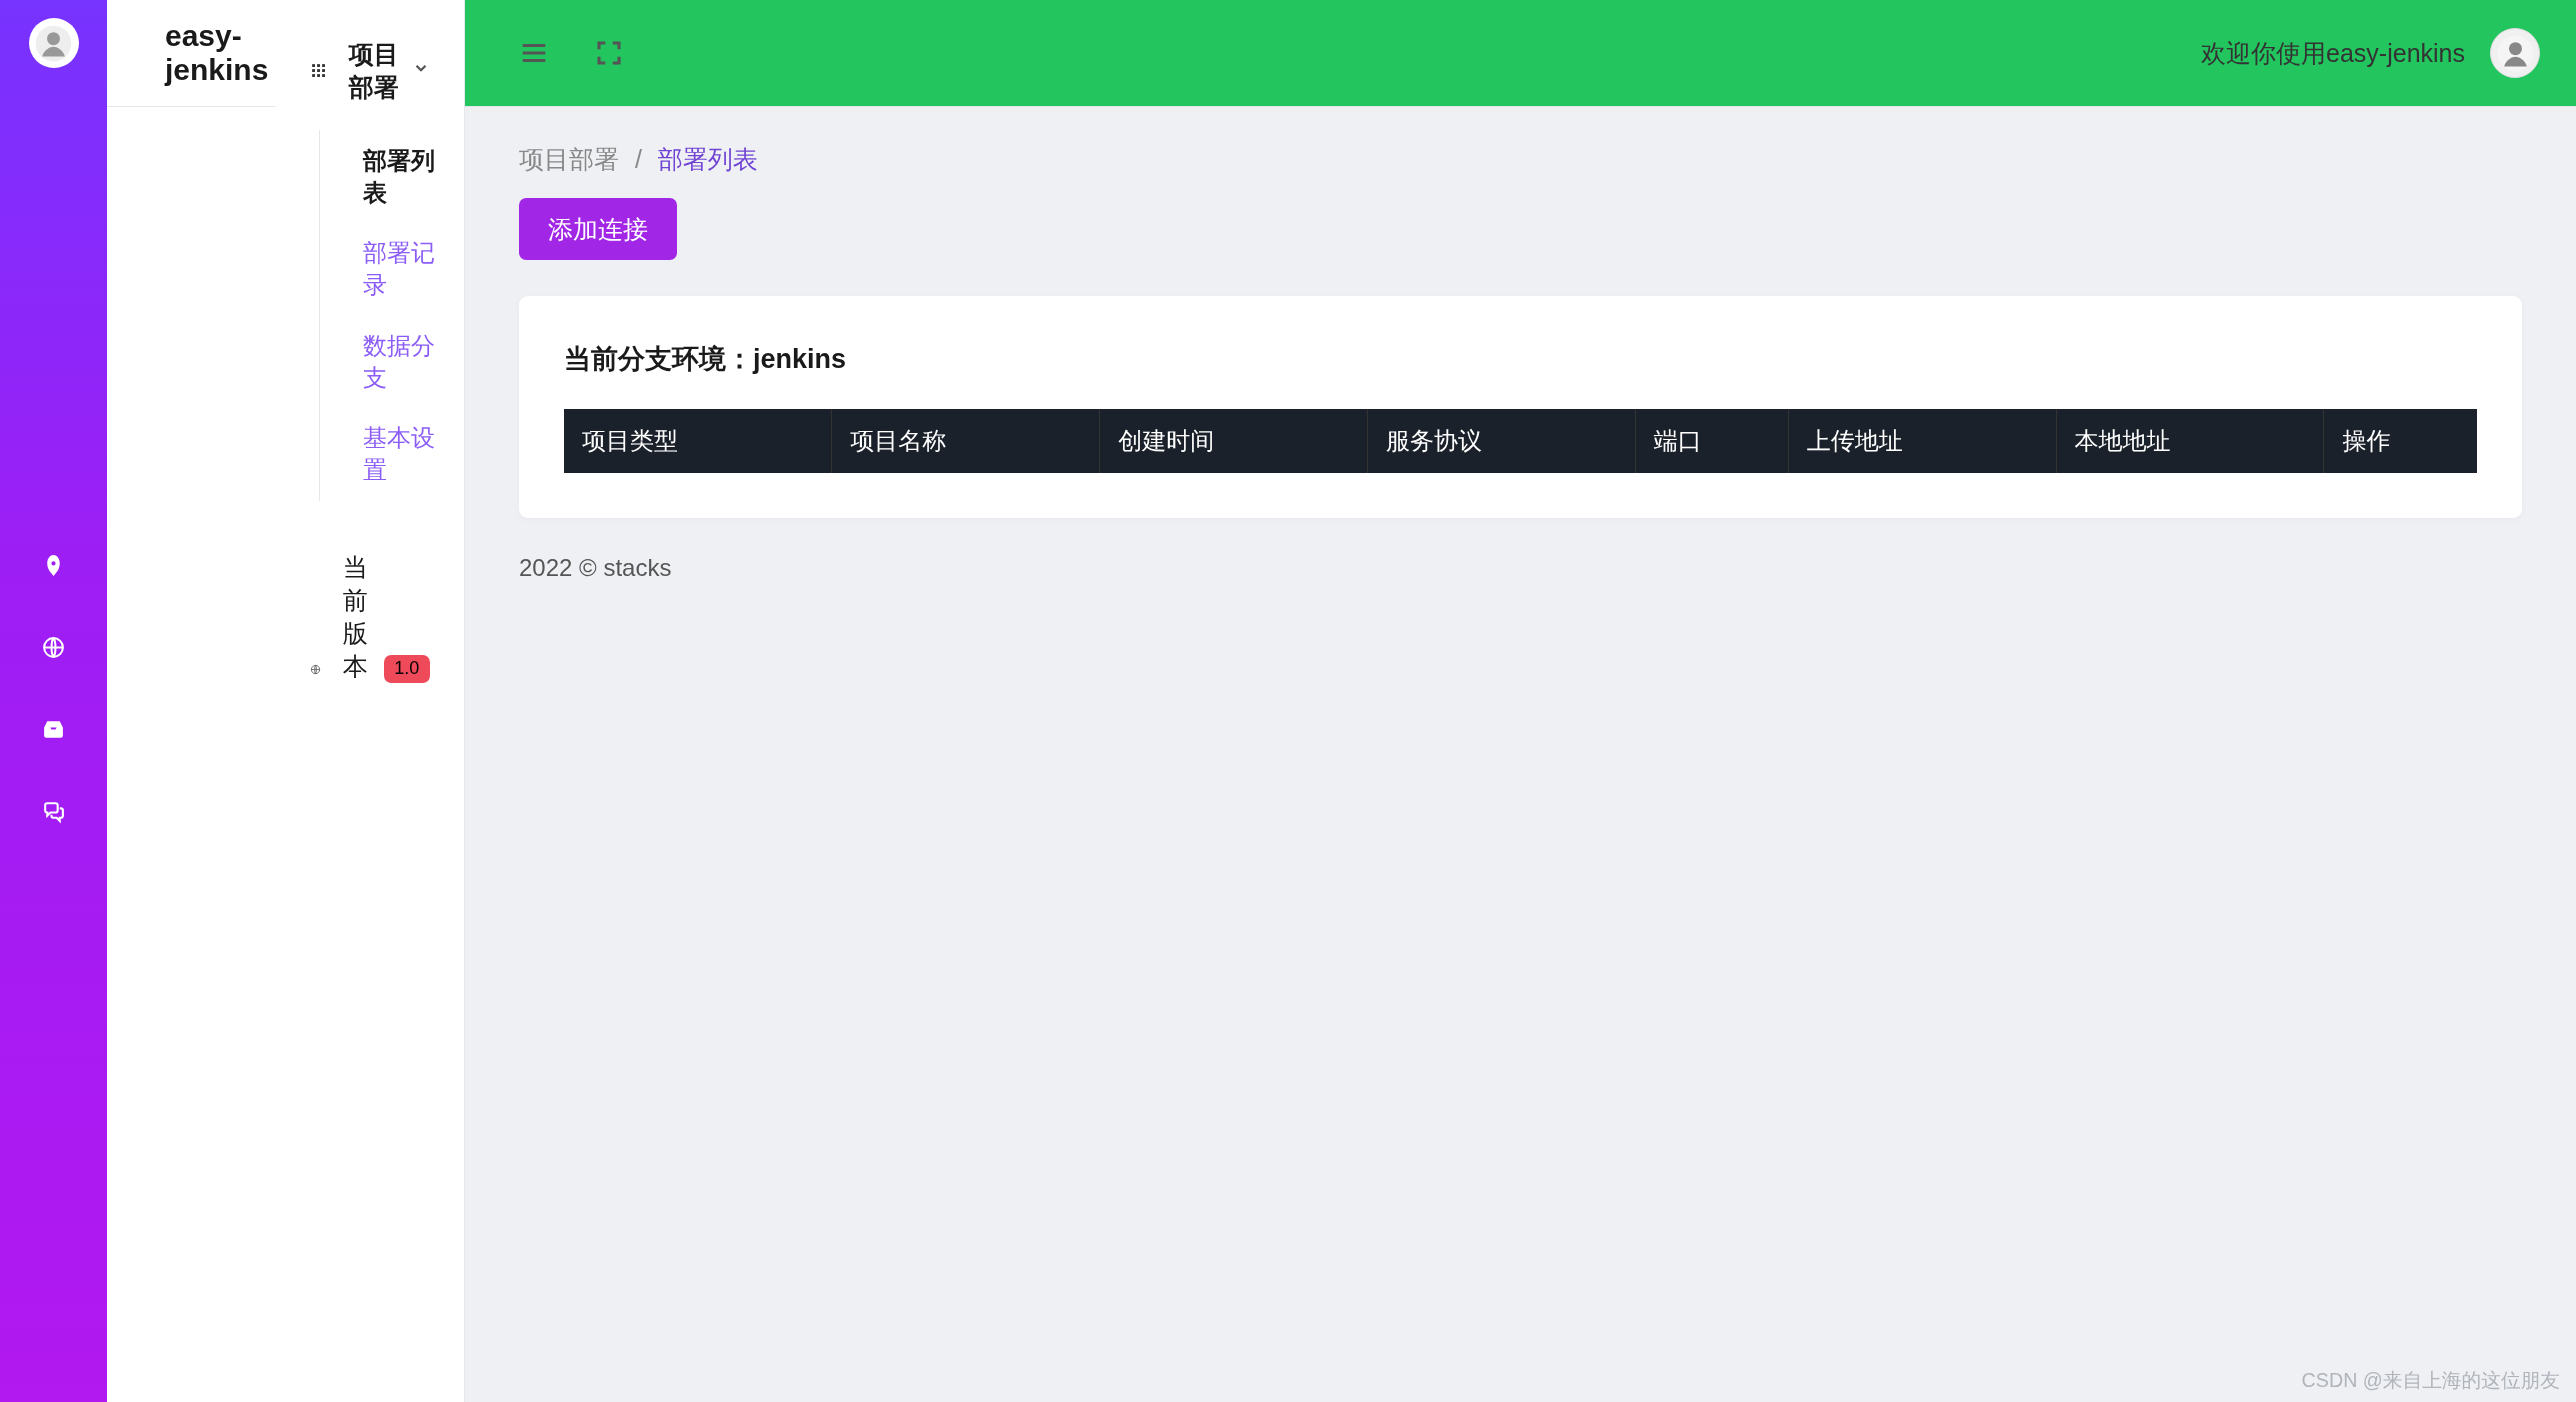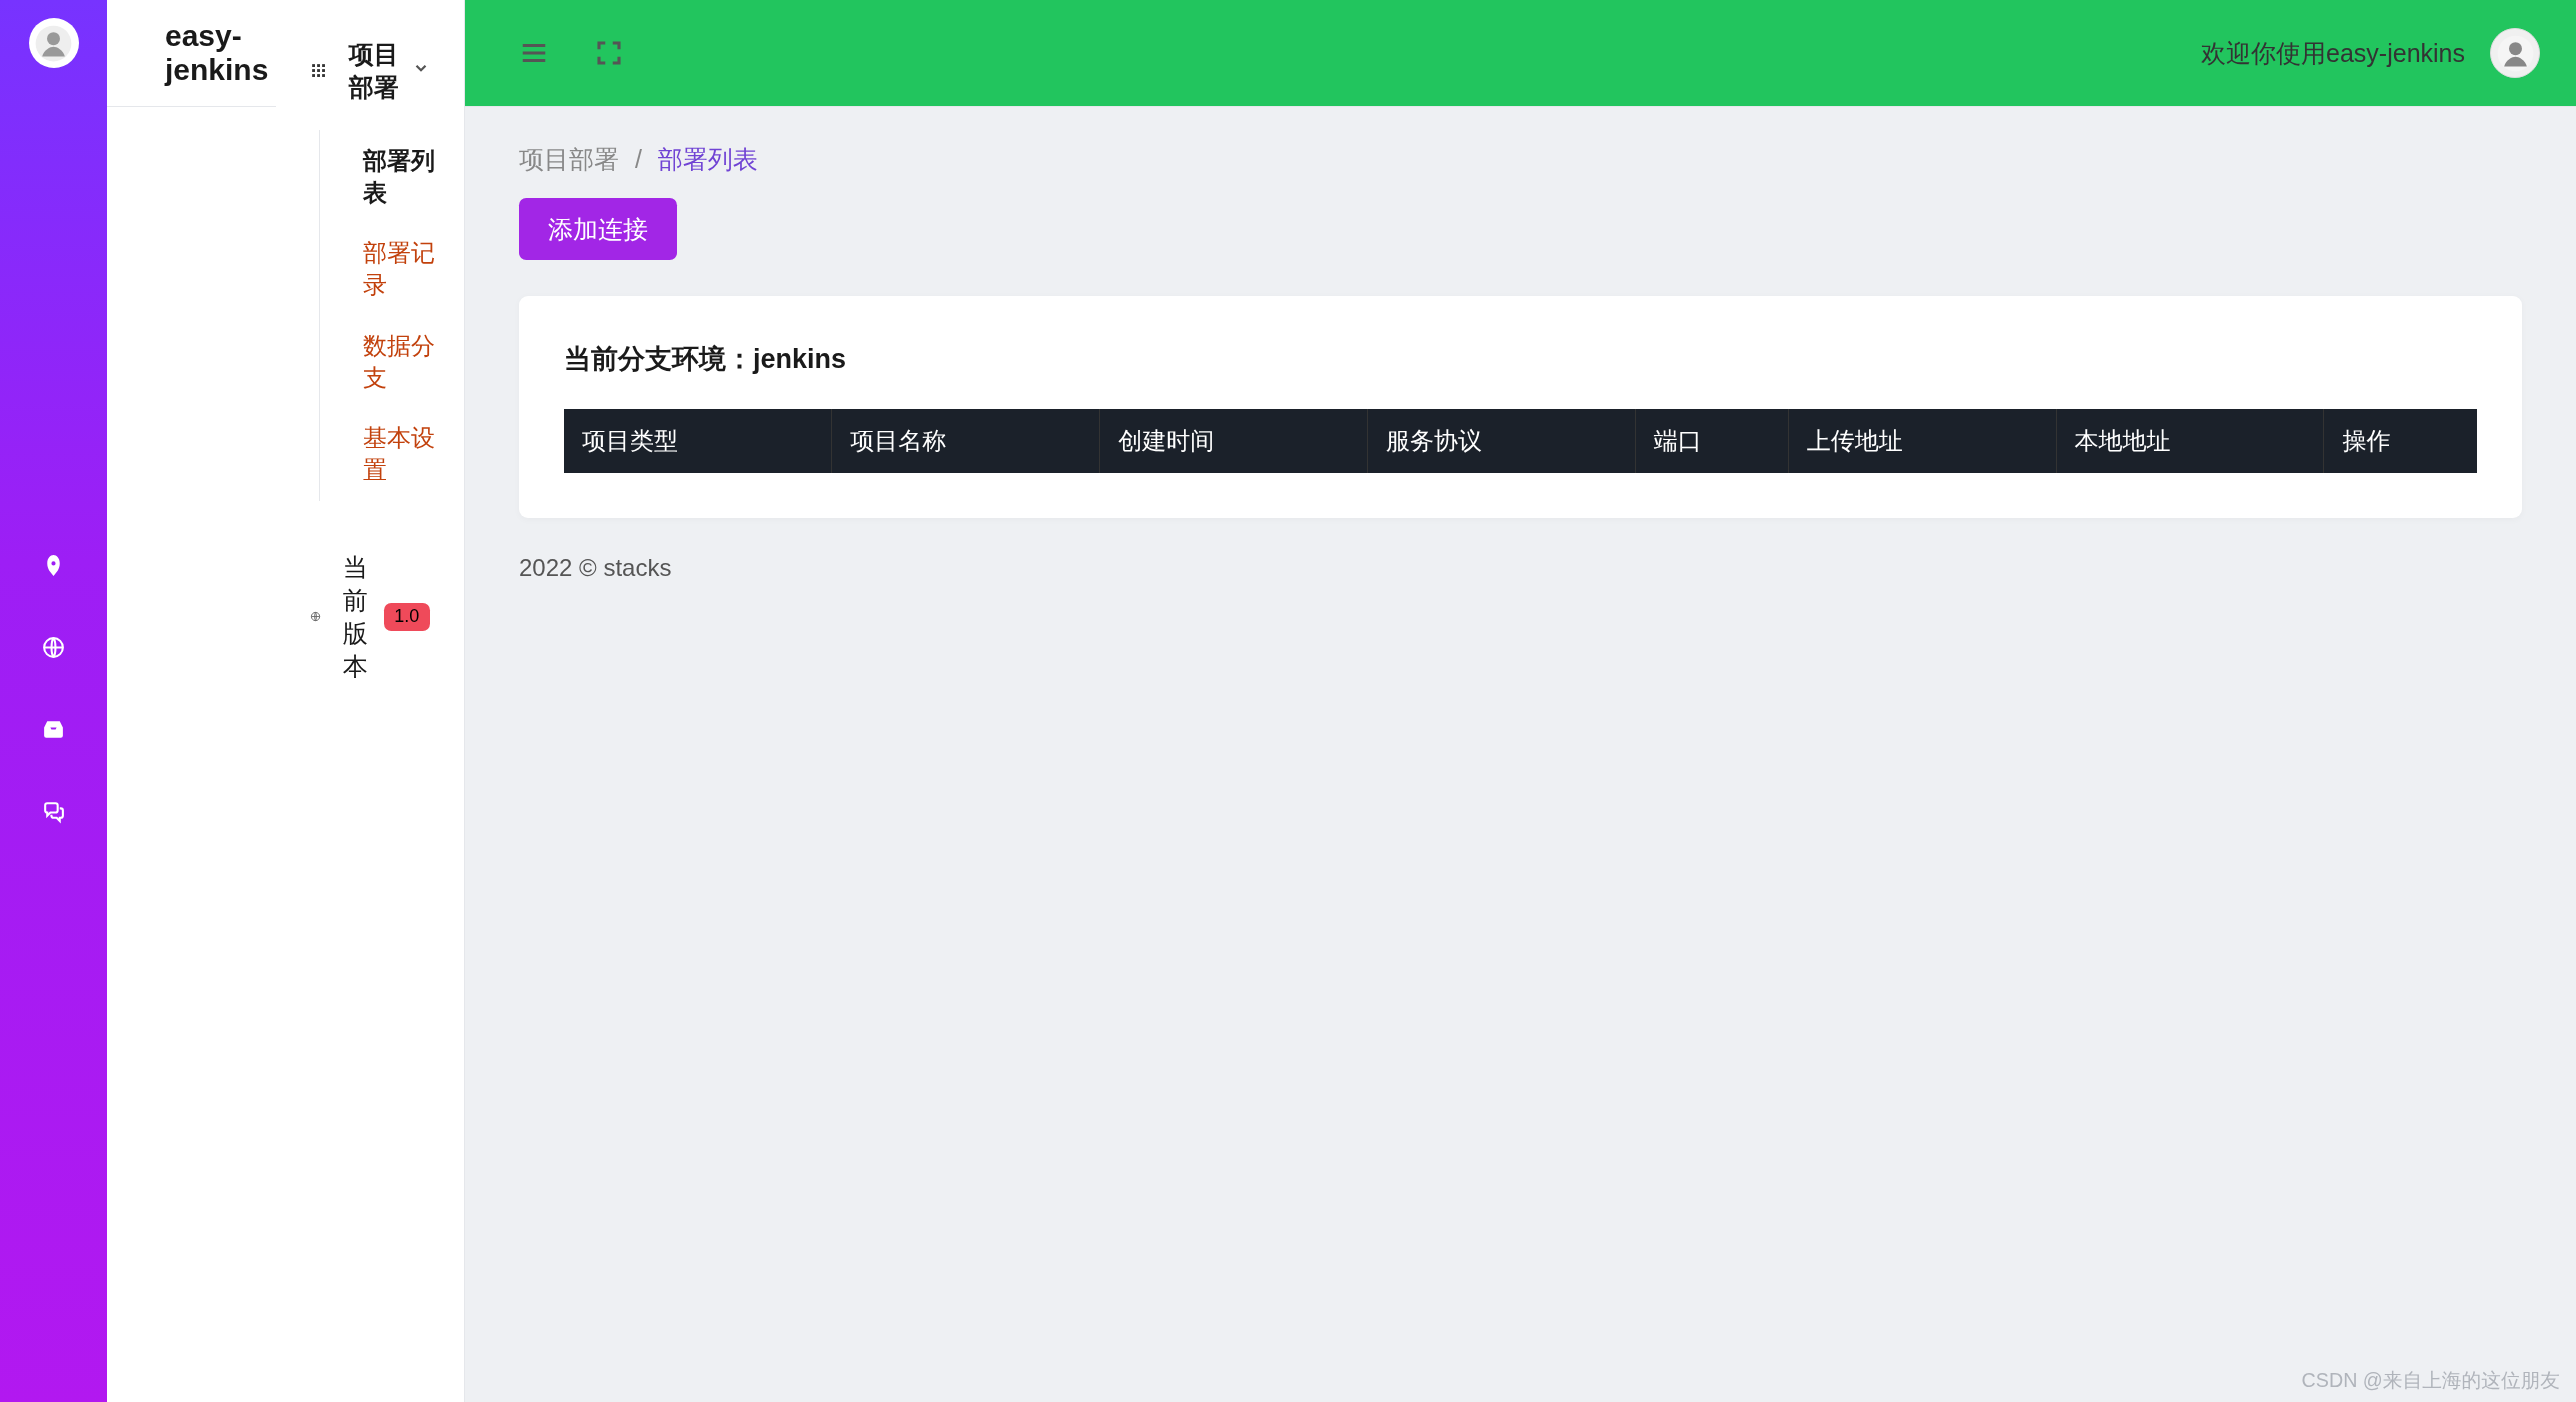--- a/index.html
+++ b/index.html
@@ -99,30 +99,30 @@
     }
     .submenu {
       margin-left: 18px;
       border-left: 1.8px solid #e5e7eb;
       padding-left: 43px;
       margin-top: 16px;
     }
     .submenu-item {
       padding: 14.3px 0;
       font-size: 24px;
-      color: #c2410c;
+      color: #8b5cf6;
       cursor: pointer;
     }
     .submenu-item.active {
       color: #1a1a1a;
       font-weight: 700;
     }
     .version-row {
       display: flex;
-      align-items: center;
+      align-items: flex-end;
       padding: 23px 9px;
       margin-top: 27px;
       font-size: 25px;
       color: #1a1a1a;
     }
     .version-row .globe {
       width: 27px;
       height: 27px;
       margin-right: 21.5px;
       color: #666;

